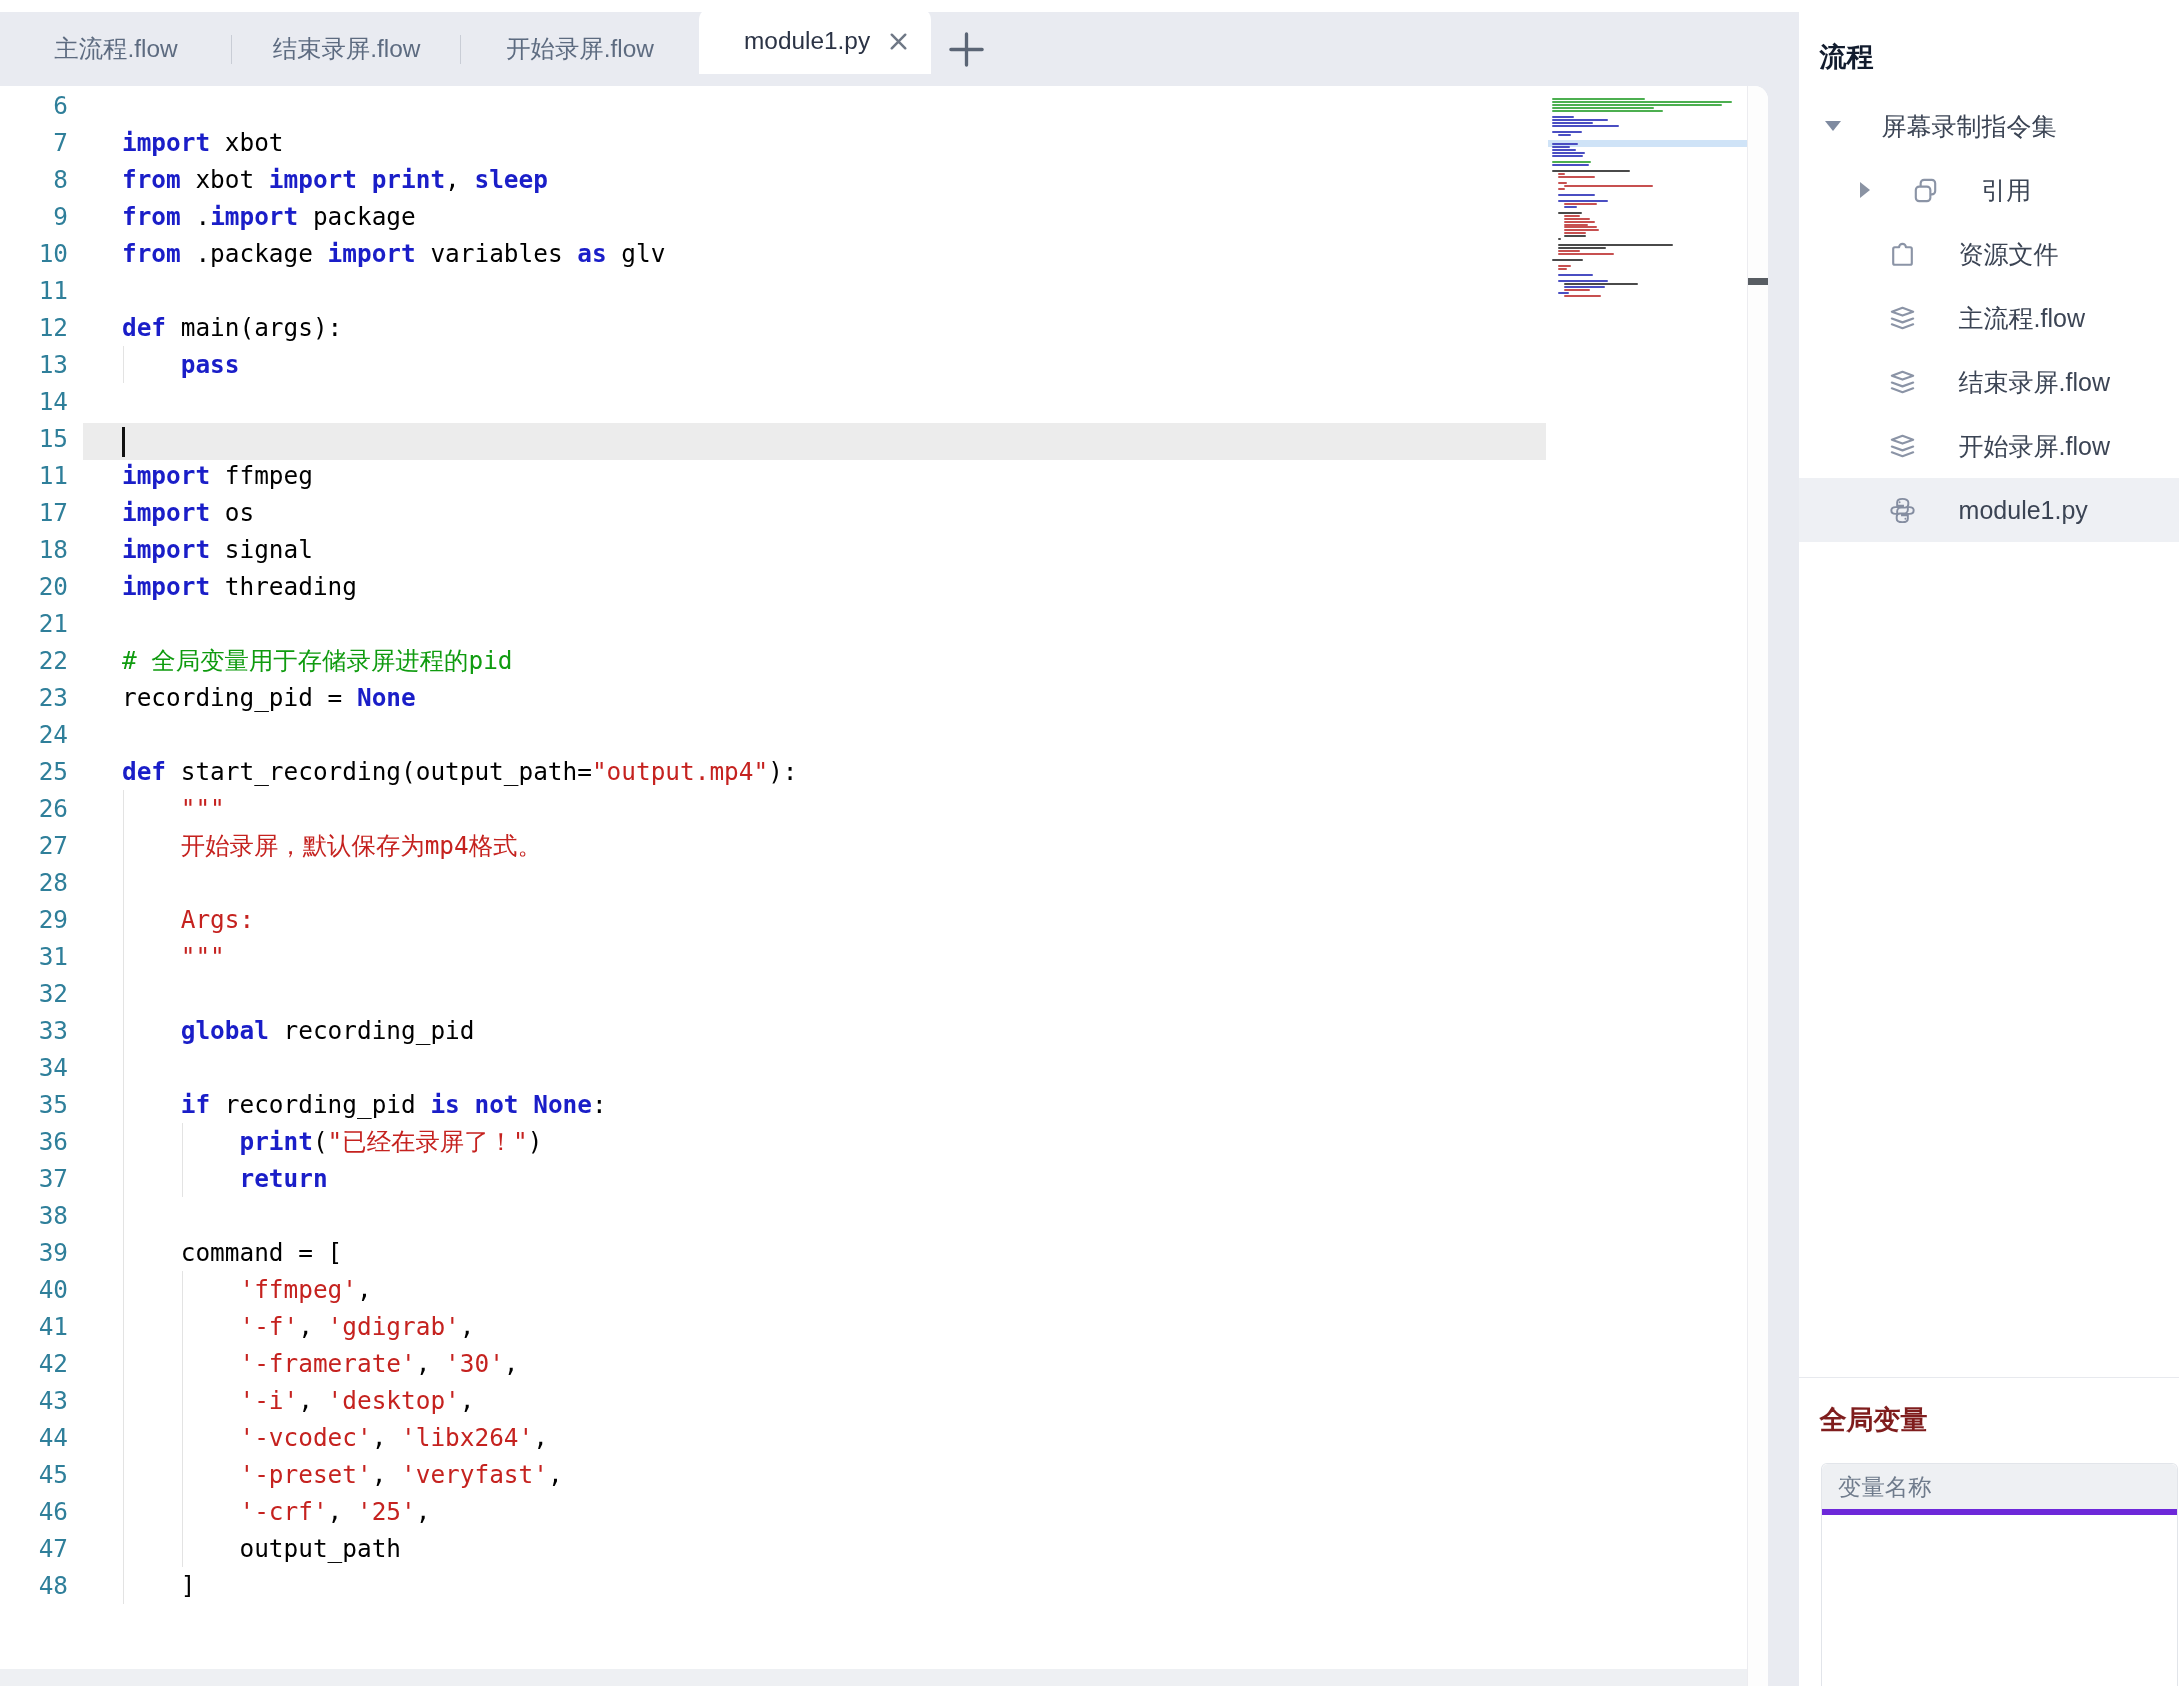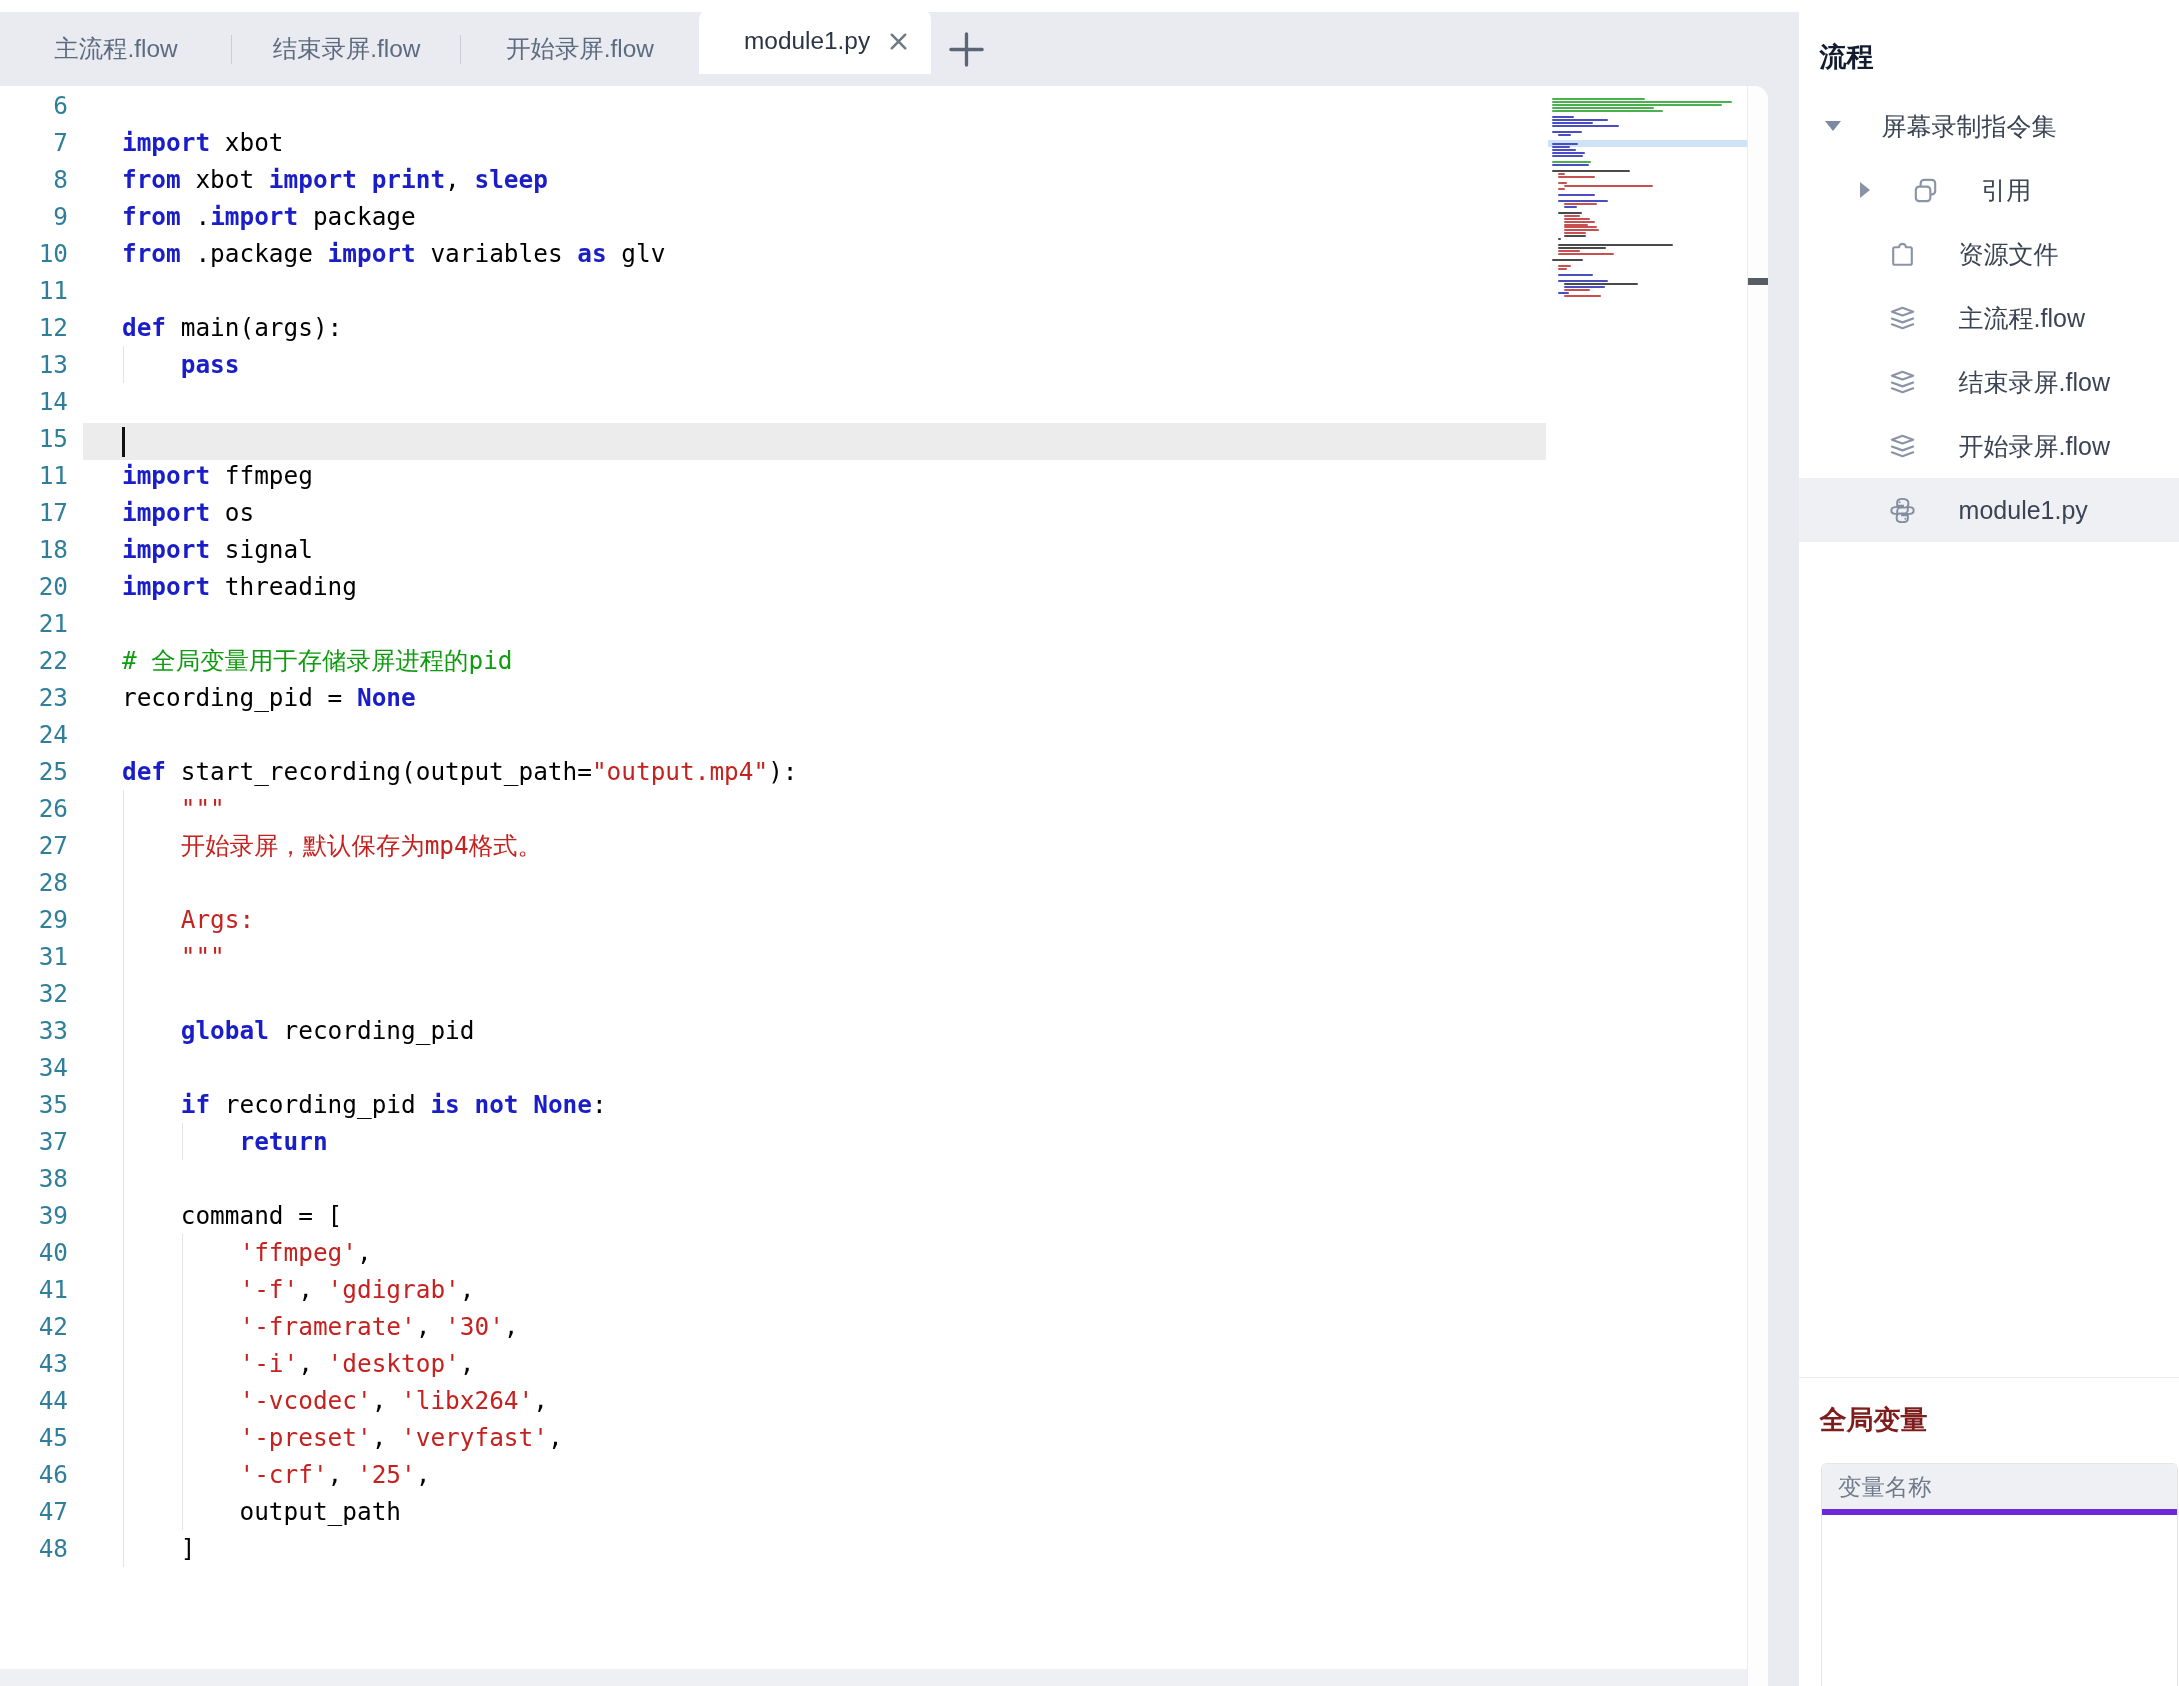--- a/index.html
+++ b/index.html
@@ -116,20 +116,21 @@
       <div class="crow"><span class="ln">25</span><span class="ctext"><span class="tk-k">def</span><span class="tk-d"> start_recording(output_path=</span><span class="tk-s">"output.mp4"</span><span class="tk-d">):</span></span></div>
       <div class="crow"><span class="ln">26</span><div class="guide" style="left: 123px;"></div><span class="ctext"><span class="tk-d">    </span><span class="tk-s">"""</span></span></div>
       <div class="crow"><span class="ln">27</span><div class="guide" style="left: 123px;"></div><span class="ctext"><span class="tk-d">    </span><span class="tk-s">开始录屏，默认保存为mp4格式。</span></span></div>
       <div class="crow"><span class="ln">28</span><div class="guide" style="left: 123px;"></div><span class="ctext"></span></div>
       <div class="crow"><span class="ln">29</span><div class="guide" style="left: 123px;"></div><span class="ctext"><span class="tk-d">    </span><span class="tk-s">Args:</span></span></div>
       <div class="crow"><span class="ln">31</span><div class="guide" style="left: 123px;"></div><span class="ctext"><span class="tk-d">    </span><span class="tk-s">"""</span></span></div>
       <div class="crow"><span class="ln">32</span><div class="guide" style="left: 123px;"></div><span class="ctext"></span></div>
       <div class="crow"><span class="ln">33</span><div class="guide" style="left: 123px;"></div><span class="ctext"><span class="tk-d">    </span><span class="tk-k">global</span><span class="tk-d"> recording_pid</span></span></div>
       <div class="crow"><span class="ln">34</span><div class="guide" style="left: 123px;"></div><span class="ctext"></span></div>
       <div class="crow"><span class="ln">35</span><div class="guide" style="left: 123px;"></div><span class="ctext"><span class="tk-d">    </span><span class="tk-k">if</span><span class="tk-d"> recording_pid </span><span class="tk-k">is</span><span class="tk-d"> </span><span class="tk-k">not</span><span class="tk-d"> </span><span class="tk-k">None</span><span class="tk-d">:</span></span></div>
+      <div class="crow"><span class="ln">36</span><div class="guide" style="left: 123px;"></div><div class="guide" style="left: 182px;"></div><span class="ctext"><span class="tk-d">        </span><span class="tk-k">print</span><span class="tk-d">(</span><span class="tk-s">"已经在录屏了！"</span><span class="tk-d">)</span></span></div>
       <div class="crow"><span class="ln">37</span><div class="guide" style="left: 123px;"></div><div class="guide" style="left: 182px;"></div><span class="ctext"><span class="tk-d">        </span><span class="tk-k">return</span></span></div>
       <div class="crow"><span class="ln">38</span><div class="guide" style="left: 123px;"></div><span class="ctext"></span></div>
       <div class="crow"><span class="ln">39</span><div class="guide" style="left: 123px;"></div><span class="ctext"><span class="tk-d">    command = [</span></span></div>
       <div class="crow"><span class="ln">40</span><div class="guide" style="left: 123px;"></div><div class="guide" style="left: 182px;"></div><span class="ctext"><span class="tk-d">        </span><span class="tk-s">'ffmpeg'</span><span class="tk-d">,</span></span></div>
       <div class="crow"><span class="ln">41</span><div class="guide" style="left: 123px;"></div><div class="guide" style="left: 182px;"></div><span class="ctext"><span class="tk-d">        </span><span class="tk-s">'-f'</span><span class="tk-d">, </span><span class="tk-s">'gdigrab'</span><span class="tk-d">,</span></span></div>
       <div class="crow"><span class="ln">42</span><div class="guide" style="left: 123px;"></div><div class="guide" style="left: 182px;"></div><span class="ctext"><span class="tk-d">        </span><span class="tk-s">'-framerate'</span><span class="tk-d">, </span><span class="tk-s">'30'</span><span class="tk-d">,</span></span></div>
       <div class="crow"><span class="ln">43</span><div class="guide" style="left: 123px;"></div><div class="guide" style="left: 182px;"></div><span class="ctext"><span class="tk-d">        </span><span class="tk-s">'-i'</span><span class="tk-d">, </span><span class="tk-s">'desktop'</span><span class="tk-d">,</span></span></div>
       <div class="crow"><span class="ln">44</span><div class="guide" style="left: 123px;"></div><div class="guide" style="left: 182px;"></div><span class="ctext"><span class="tk-d">        </span><span class="tk-s">'-vcodec'</span><span class="tk-d">, </span><span class="tk-s">'libx264'</span><span class="tk-d">,</span></span></div>
       <div class="crow"><span class="ln">45</span><div class="guide" style="left: 123px;"></div><div class="guide" style="left: 182px;"></div><span class="ctext"><span class="tk-d">        </span><span class="tk-s">'-preset'</span><span class="tk-d">, </span><span class="tk-s">'veryfast'</span><span class="tk-d">,</span></span></div>
       <div class="crow"><span class="ln">46</span><div class="guide" style="left: 123px;"></div><div class="guide" style="left: 182px;"></div><span class="ctext"><span class="tk-d">        </span><span class="tk-s">'-crf'</span><span class="tk-d">, </span><span class="tk-s">'25'</span><span class="tk-d">,</span></span></div>

